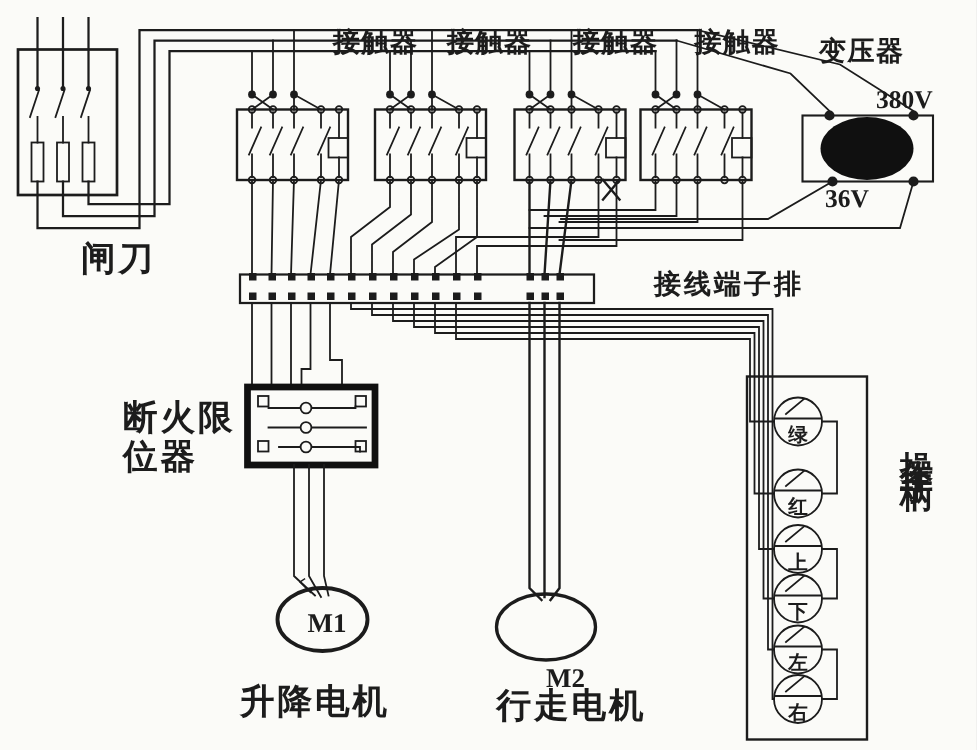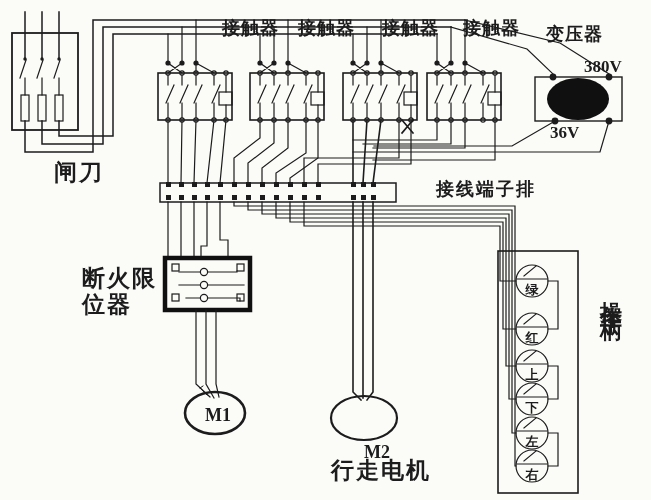--- a/index.html
+++ b/index.html
@@ -269,20 +269,21 @@
 <div class="lbl lbl-volt" style="left:550px;top:123px;">36V</div>
 
 <div class="lbl lbl-big two-line" style="left:82px;top:266px;">断火限
 位器</div>
 
 <div class="lbl lbl-comp" style="left:408px;top:177px;letter-spacing:2px;">接线端子排</div>
 
 <div class="lbl lbl-motor" style="left:205px;top:405px;">M1</div>
 <div class="lbl lbl-motor" style="left:364px;top:410px;margin-top:32px;">M2</div>
 
+<div class="lbl lbl-big" style="left:160px;top:452px;">升降电机</div>
 <div class="lbl lbl-big" style="left:331px;top:455px;">行走电机</div>
 
 <div class="lbl lbl-vert" style="left:596px;top:283px;">操作手柄</div>
 
 <div class="lbl lbl-btn" style="left:524px;top:281px;">绿</div>
 <div class="lbl lbl-btn" style="left:524px;top:329px;">红</div>
 <div class="lbl lbl-btn" style="left:524px;top:366px;">上</div>
 <div class="lbl lbl-btn" style="left:524px;top:399px;">下</div>
 <div class="lbl lbl-btn" style="left:524px;top:433px;">左</div>
 <div class="lbl lbl-btn" style="left:524px;top:466px;">右</div>

